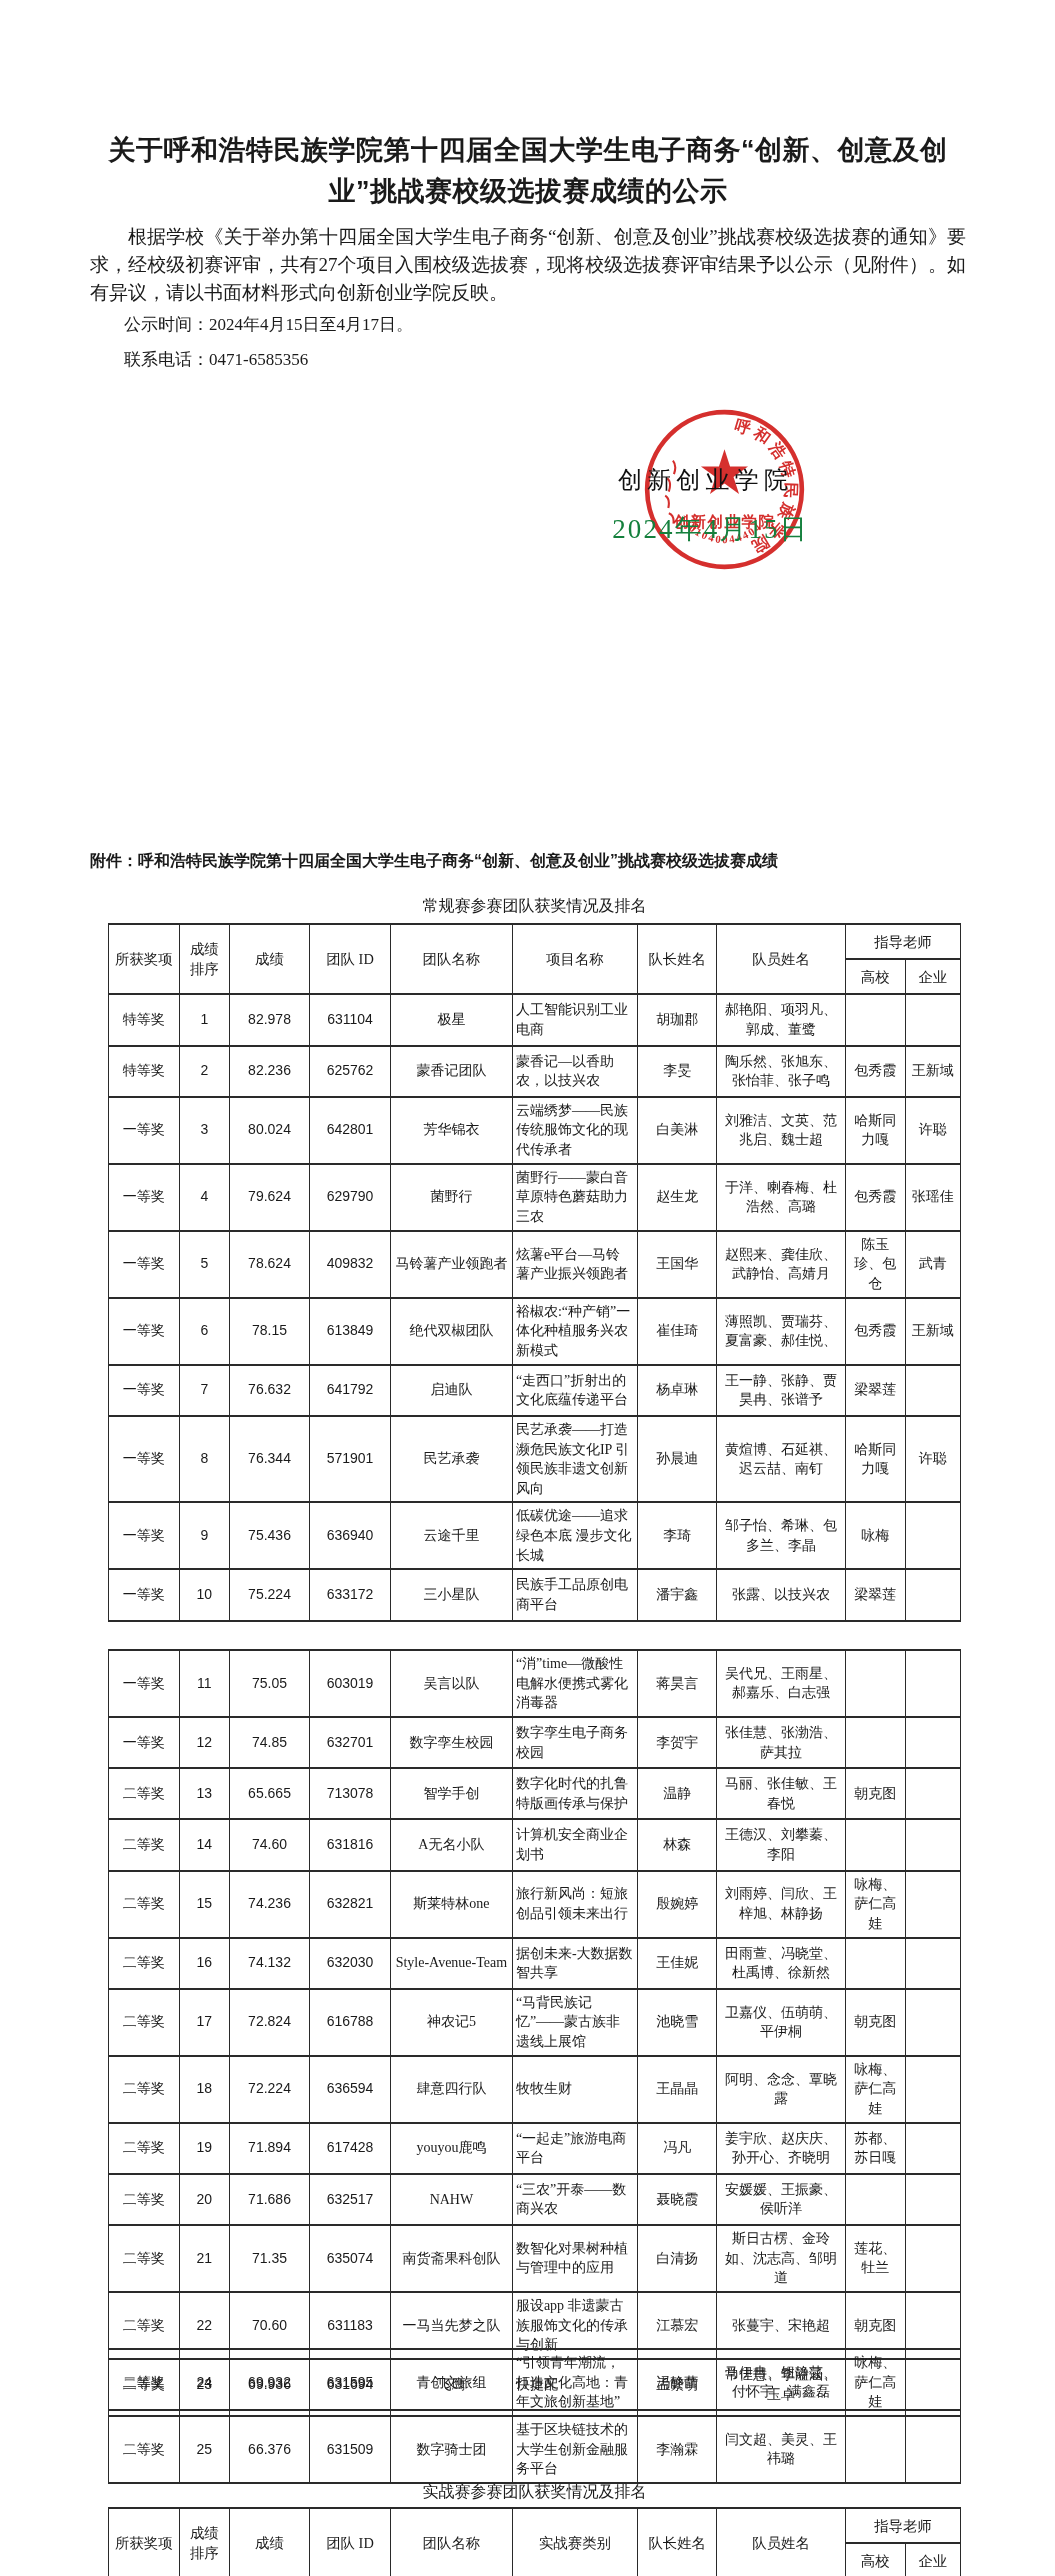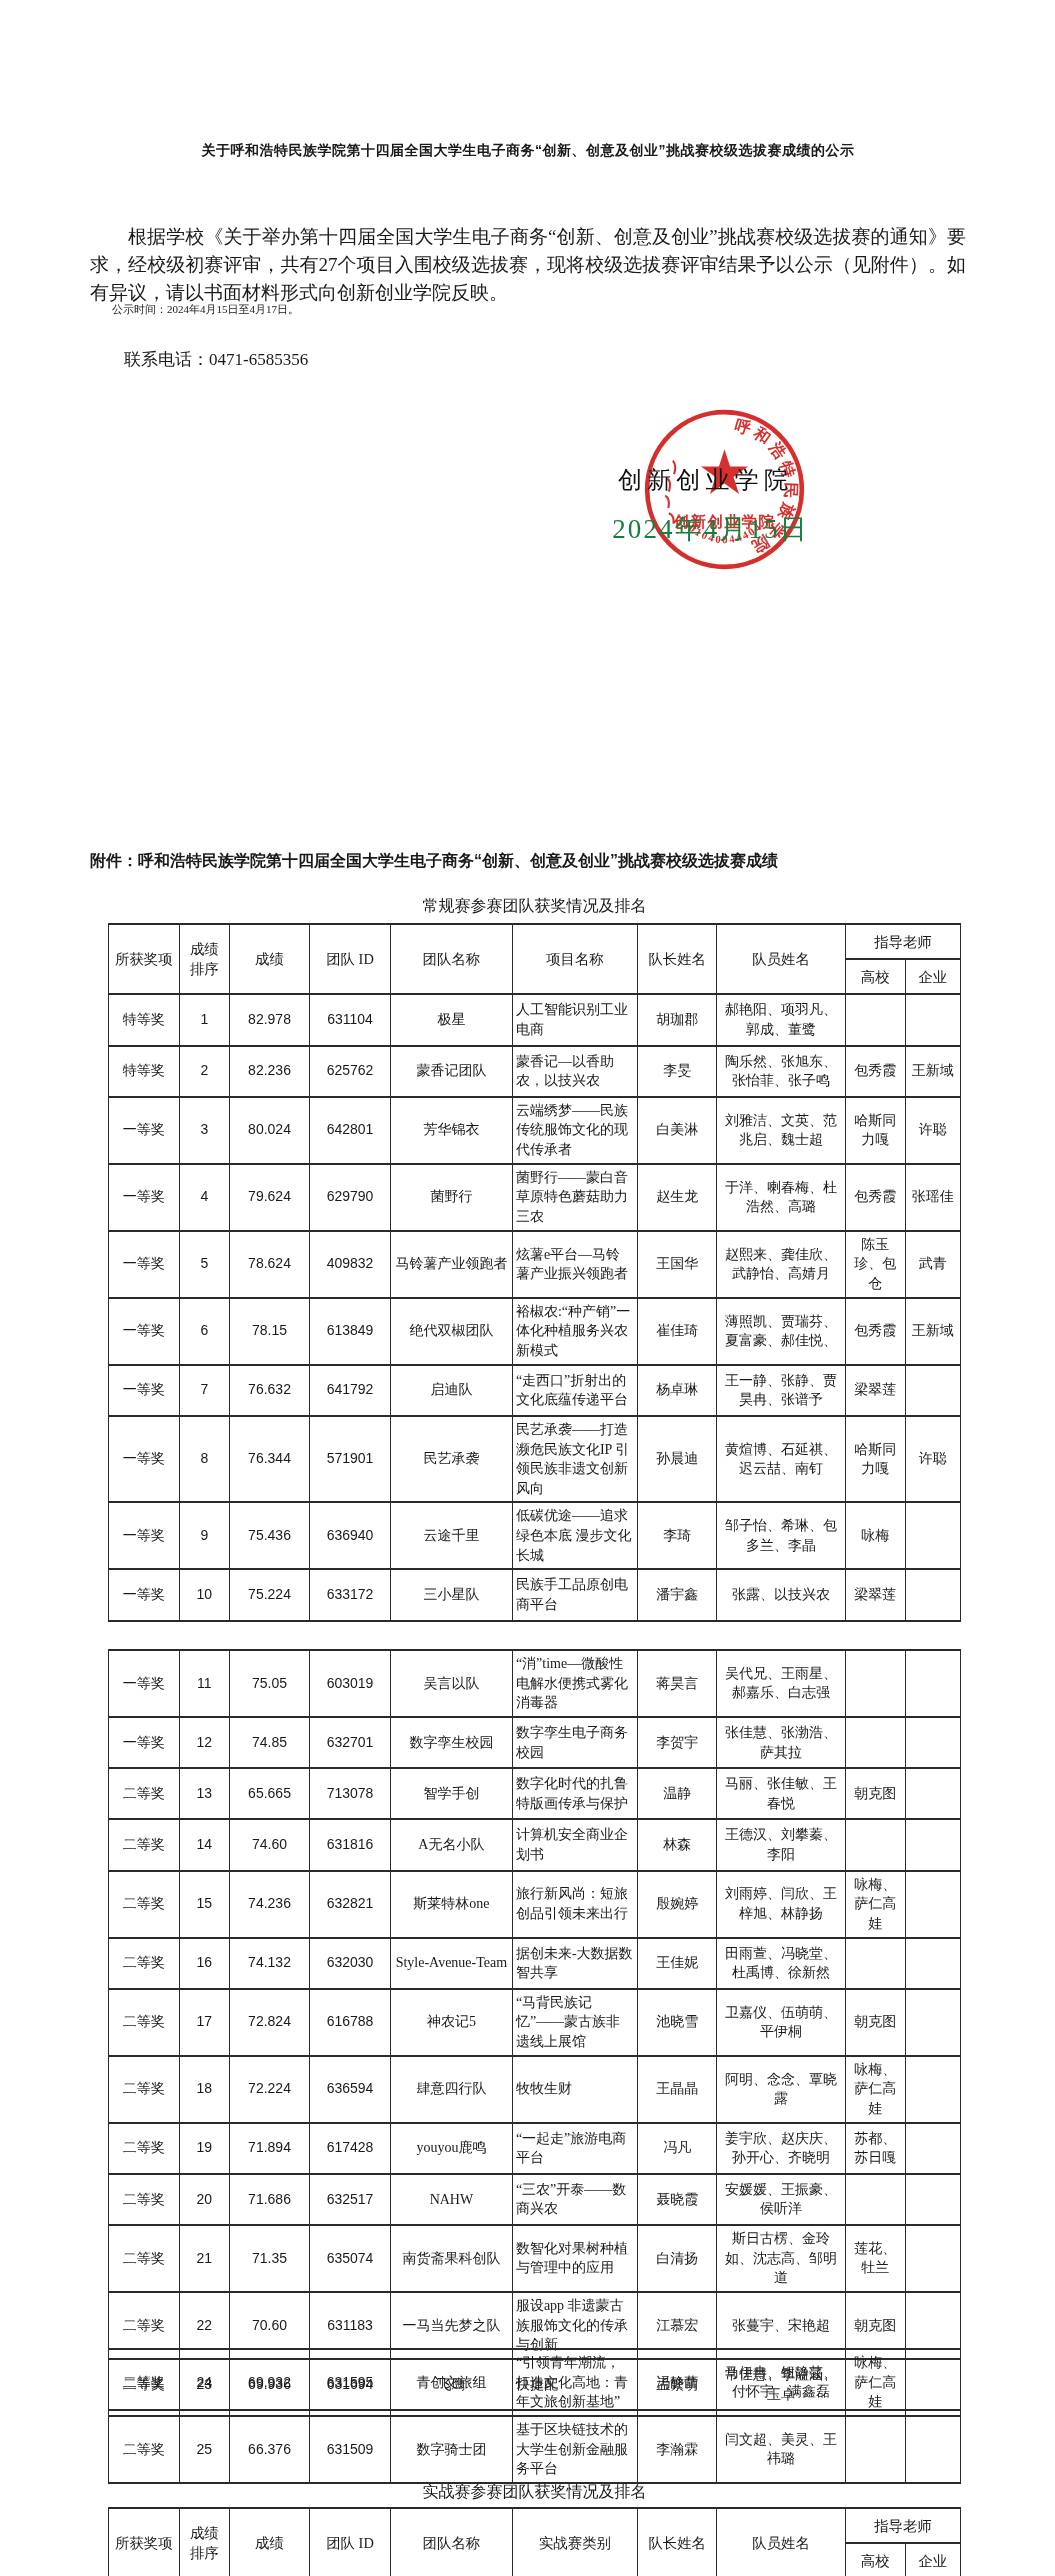--- a/index.html
+++ b/index.html
@@ -1,21 +1,21 @@
 <!DOCTYPE html>
 <html style="font-size:8.2px"><head>
 <meta charset="utf-8">
 <style>
   html,body{margin:0;padding:0;background:#ffffff;}
   body{width:1055px;height:2983px;position:relative;font-family:"Liberation Serif",serif;color:#1a1a1a;}
   .abs{position:absolute;}
   .doc-title{left:90px;top:130px;width:876px;text-align:center;font-family:"Liberation Sans",sans-serif;
-    font-weight:bold;font-size:14px;line-height:41px;letter-spacing:0.5px;}
+    font-weight:bold;font-size:27px;line-height:41px;letter-spacing:0.5px;}
   .para{left:90px;top:223px;width:876px;font-size:19px;line-height:28px;text-align:justify;text-indent:2em;}
-  .line-time{left:90px;top:302px;width:876px;font-size:11px;text-indent:2em;}
+  .line-time{left:90px;top:313px;width:876px;font-size:17px;text-indent:2em;}
   .line-phone{left:90px;top:348px;width:876px;font-size:17px;text-indent:2em;}
   .seal-box{left:642px;top:407px;width:165px;height:165px;}
   .sign-org{left:592px;top:464px;width:227px;text-align:center;font-size:24px;letter-spacing:5.2px;color:#111;z-index:5;}
   .sign-date{left:592px;top:511px;width:237px;text-align:center;font-size:27px;letter-spacing:2.1px;color:#15803d;z-index:5;}
   .attachment{left:90px;top:851px;width:907px;font-family:"Liberation Sans",sans-serif;font-weight:bold;font-size:16px;}
   .tbl-title{width:853px;left:108px;text-align:center;font-size:16px;}
   .tt-a{top:896px;} .tt-b{top:2482px;}
   table{border-collapse:collapse;table-layout:fixed;width:853px;font-size:14px;line-height:1.4;}
   .tbl{left:108px;}
   .tbl-1{top:923px;} .tbl-2{top:1649px;} .tbl-3{top:2348px;} .tbl-4{top:2507px;}

